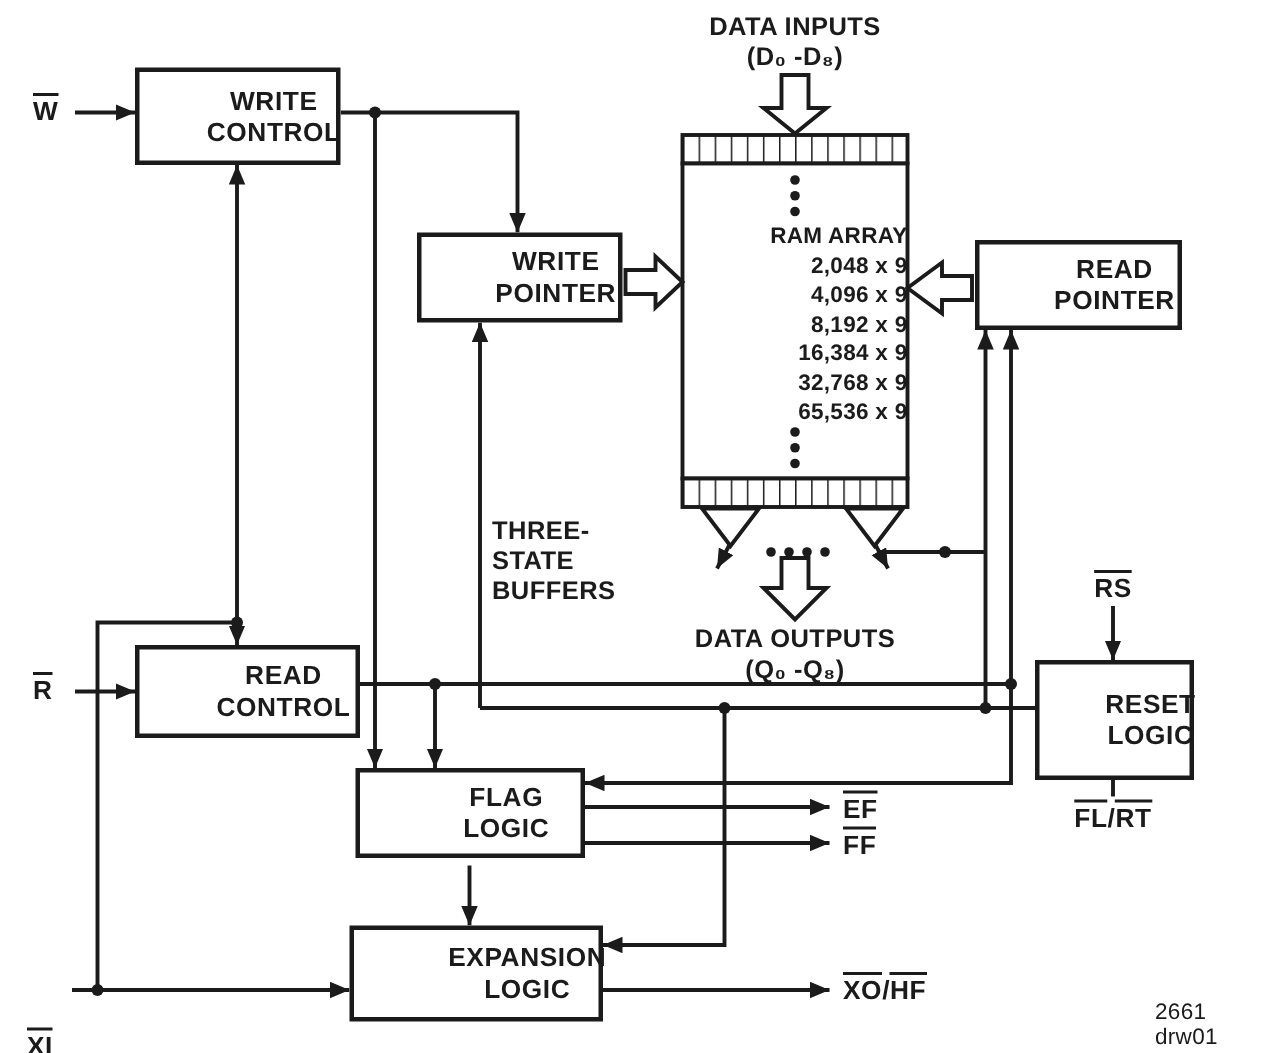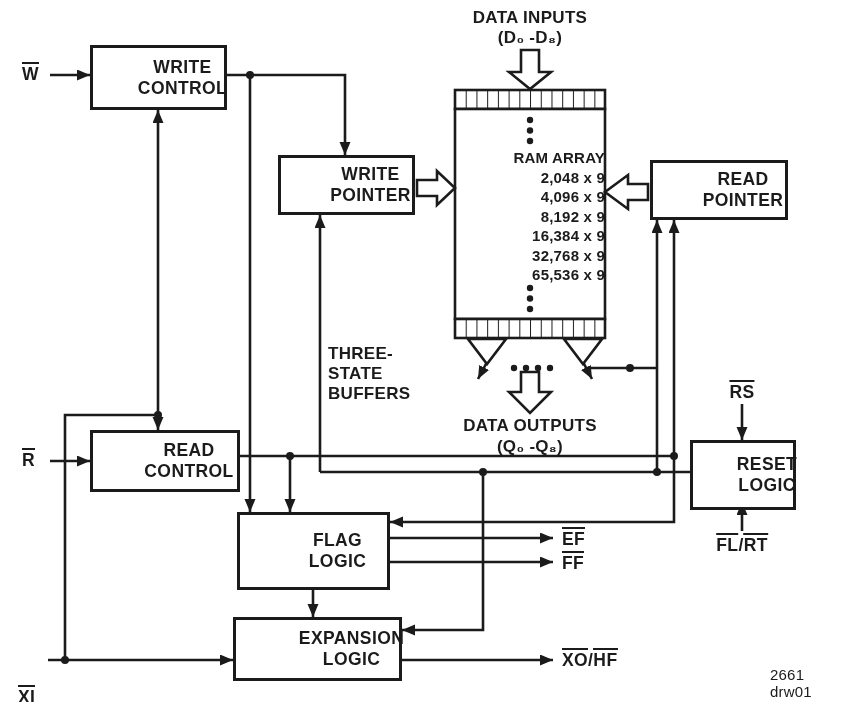--- a/index.html
+++ b/index.html
@@ -161,26 +161,26 @@
   <div class="box" style="left:650px; top:160px; width:138px; height:60px;">
     <span class="box-label">READ
 POINTER</span>
   </div>
 
   <div class="box" style="left:90px; top:430px; width:150px; height:62px;">
     <span class="box-label">READ
 CONTROL</span>
   </div>
 
-  <div class="box" style="left:690px; top:440px; width:106px; height:70px;">
+  <div class="box" style="left:690px; top:440px; width:106px; height:80px;">
     <span class="box-label">RESET
 LOGIC</span>
   </div>
 
-  <div class="box" style="left:237px; top:512px; width:153px; height:78px;">
+  <div class="box" style="left:237px; top:512px; width:153px; height:60px;">
     <span class="box-label">FLAG
 LOGIC</span>
   </div>
 
   <div class="box" style="left:233px; top:617px; width:169px; height:64px;padding-left:20px;">
     <span class="box-label">EXPANSION
 LOGIC</span>
   </div>
 
   <div class="ram-text">RAM ARRAY

